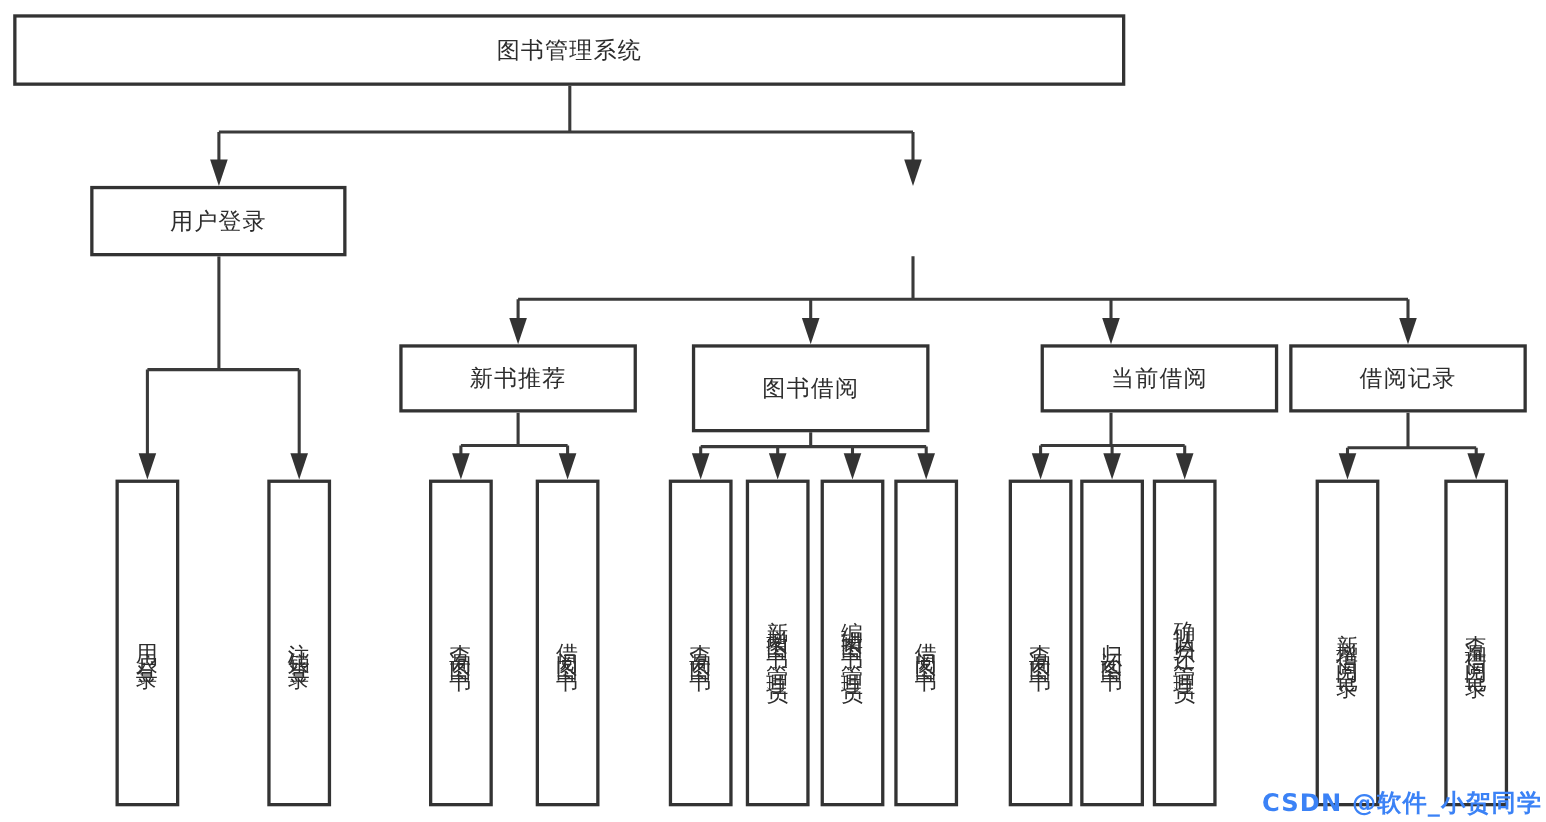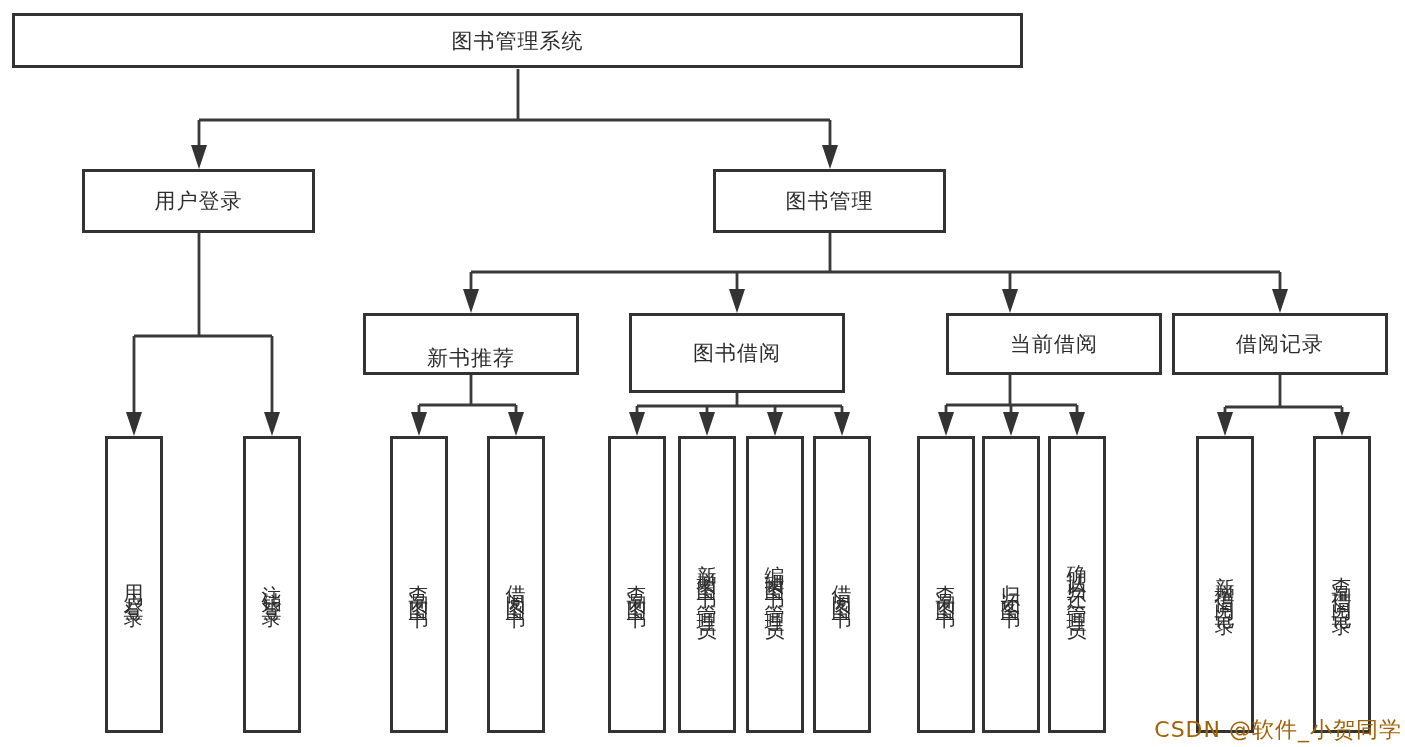--- a/index.html
+++ b/index.html
@@ -110,32 +110,29 @@
     <path d="M1010,375 L1010,405 M946,405 L1077,405 M946,405 L946,416 M1011,405 L1011,416 M1077,405 L1077,416"></path>
     <polygon points="938,412 954,412 946,436"></polygon>
     <polygon points="1003,412 1019,412 1011,436"></polygon>
     <polygon points="1069,412 1085,412 1077,436"></polygon>
 
     <path d="M1280,375 L1280,407 M1225,407 L1342,407 M1225,407 L1225,416 M1342,407 L1342,416"></path>
     <polygon points="1217,412 1233,412 1225,436"></polygon>
     <polygon points="1334,412 1350,412 1342,436"></polygon>
   </svg>
 
-  <div class="node" style="left:12px; top:13px; width:1011px; height:55px;">
+  <div class="node" style="left:12px; top:13px; width:1011px; height:65px;">
     <span class="lbl">图书管理系统</span>
   </div>
 
   <div class="node" style="left:82px; top:169px; width:233px; height:64px;">
     <span class="lbl">用户登录</span>
   </div>
-  <div class="node" style="left:713px; top:169px; width:233px; height:64px;">
-    <span class="lbl">图书管理</span>
-  </div>
 
-  <div class="node" style="left:363px; top:313px; width:216px; height:62px;align-items:flex-end;">
+  <div class="node" style="left:363px; top:313px; width:216px; height:62px;">
     <span class="lbl">新书推荐</span>
   </div>
   <div class="node" style="left:629px; top:313px; width:216px; height:80px;">
     <span class="lbl">图书借阅</span>
   </div>
   <div class="node" style="left:902px; top:313px; width:216px; height:62px;margin-left:44px;">
     <span class="lbl">当前借阅</span>
   </div>
   <div class="node" style="left:1172px; top:313px; width:216px; height:62px;">
     <span class="lbl">借阅记录</span>
@@ -178,15 +175,15 @@
     <span class="vlbl">确认归还（管理员）</span>
   </div>
 
   <div class="leaf" style="left:1196px;">
     <span class="vlbl">新增借阅记录</span>
   </div>
   <div class="leaf" style="left:1313px;">
     <span class="vlbl">查询借阅记录</span>
   </div>
 
-  <div class="watermark" style="color: #a16207;">CSDN @软件_小贺同学</div>
+  <div class="watermark" style="color: #3b82f6; font-weight: bold;">CSDN @软件_小贺同学</div>
 
 </div>
 
 </body></html>

